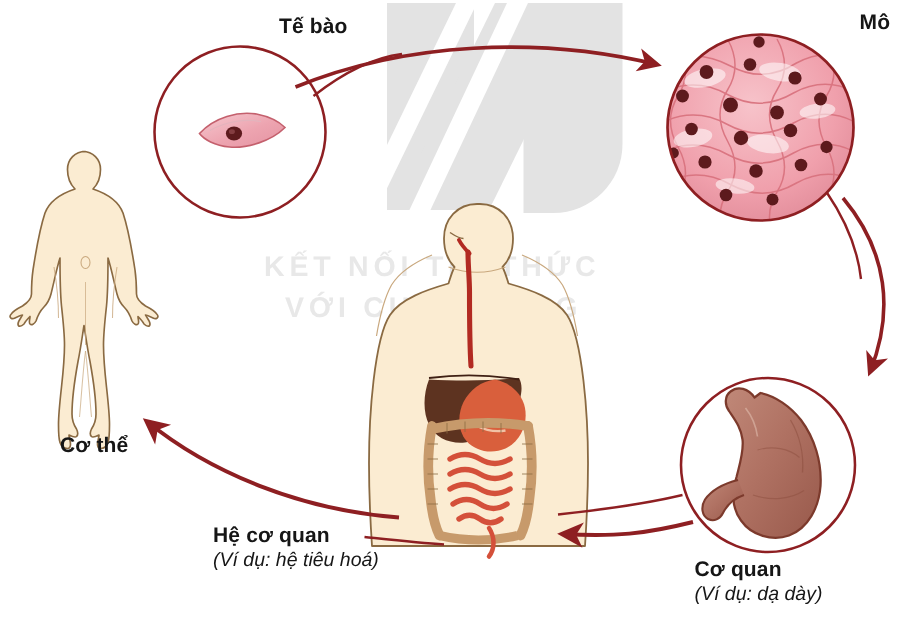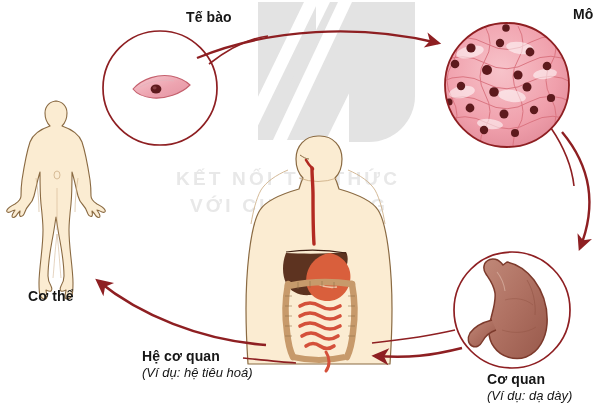--- a/index.html
+++ b/index.html
@@ -5,23 +5,23 @@
   html,body{margin:0;padding:0;background:#ffffff;}
   body{width:612px;height:412px;position:relative;overflow:hidden;
        font-family:"Liberation Sans",sans-serif;}
   .stage{position:absolute;inset:0;width:612px;height:412px;}
   .layer{position:absolute;left:0;top:0;width:612px;height:412px;}
   .lbl{position:absolute;color:#161616;white-space:nowrap;}
   .lbl .t1{font-size:14px;font-weight:bold;letter-spacing:.1px;display:block;}
   .lbl .t2{font-size:13px;font-style:italic;display:block;margin-top:1px;}
   #lbl-cell{left:186px;top:9px;}
   #lbl-tissue{left:573px;top:6px;}
-  #lbl-organ{left:463px;top:371px;margin-left:24px;}
+  #lbl-organ{left:463px;top:371px;}
   #lbl-system{left:142px;top:348px;}
-  #lbl-body{left:28px;top:288px;}
+  #lbl-body{left:40px;top:288px;}
   .wm{position:absolute;color:#e8e8e8;font-weight:bold;letter-spacing:3.2px;}
   #wm1{left:176px;top:168px;font-size:19px;}
   #wm2{left:190px;top:195px;font-size:19px;}
 </style>
 </head>
 <body>
 
 <div class="stage">
 
   <svg class="layer" viewBox="0 0 612 412">

